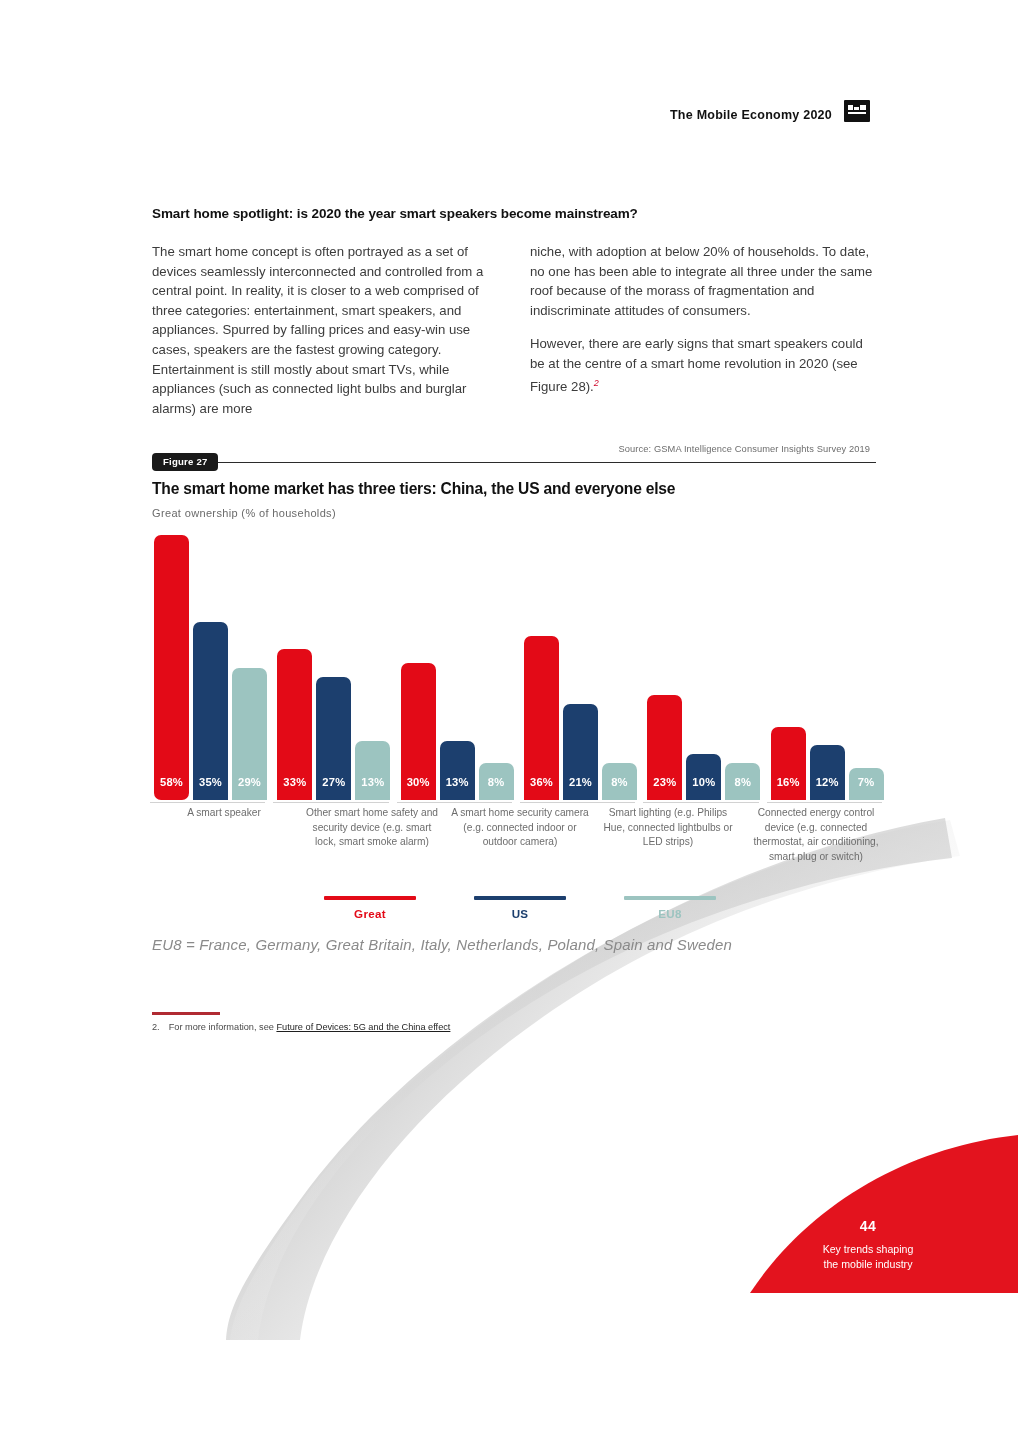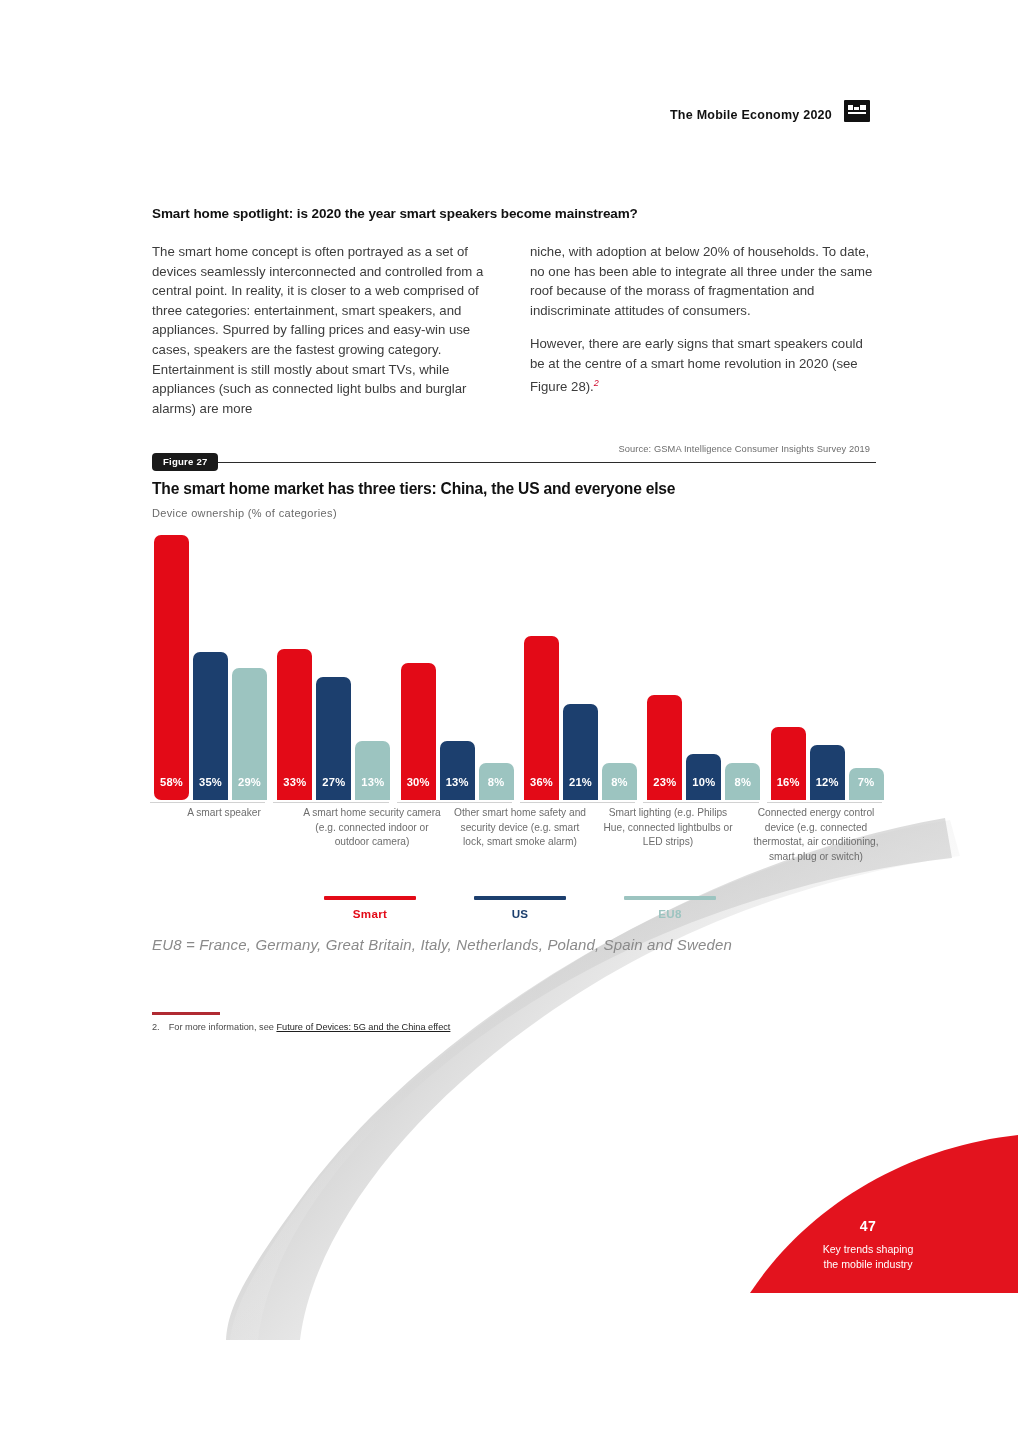--- a/index.html
+++ b/index.html
@@ -360,28 +360,28 @@
     <div class="col">
       <p>niche, with adoption at below 20% of households. To date, no one has been able to integrate all three under the same roof because of the morass of fragmentation and indiscriminate attitudes of consumers.</p>
       <p><span>However, there are early signs that smart speakers could be at the centre of a smart home revolution in 2020 (see Figure 28).</span><sup class="fn">2</sup></p>
     </div>
   </div>
 
   <div class="figure-source">Source: GSMA Intelligence Consumer Insights Survey 2019</div>
   <div class="figure-rule"></div>
   <div class="figure-pill">Figure 27</div>
   <div class="figure-title">The smart home market has three tiers: China, the US and everyone else</div>
-  <div class="figure-subtitle">Device ownership (% of categories)</div>
+  <div class="figure-subtitle">Great ownership (% of households)</div>
 
   <div class="chart" id="chart">
       <div class="group">
         <div class="bar" style="background: rgb(227, 10, 23); height: 265px; border-radius: 7px;">
           <span class="val">58%</span>
         </div>
-        <div class="bar" style="background: rgb(28, 63, 110); height: 148px;">
+        <div class="bar" style="background: rgb(28, 63, 110); height: 178px;">
           <span class="val">35%</span>
         </div>
         <div class="bar" style="background: rgb(156, 196, 192); height: 132.5px;">
           <span class="val">29%</span>
         </div>
         <div class="baseline"></div>
       </div>
       <div class="group">
         <div class="bar" style="background: rgb(227, 10, 23); height: 150.776px;">
           <span class="val">33%</span>
@@ -438,29 +438,29 @@
           <span class="val">12%</span>
         </div>
         <div class="bar" style="background: rgb(156, 196, 192); height: 31.9828px;">
           <span class="val">7%</span>
         </div>
         <div class="baseline"></div>
       </div>
     </div>
   <div class="xlabels" id="xlabels">
       <div class="xlabel">A smart speaker</div>
+      <div class="xlabel">Other smart home safety and security device (e.g. smart lock, smart smoke alarm)</div>
       <div class="xlabel">A smart home security camera (e.g. connected indoor or outdoor camera)</div>
-      <div class="xlabel">Other smart home safety and security device (e.g. smart lock, smart smoke alarm)</div>
       <div class="xlabel">Smart lighting (e.g. Philips Hue, connected lightbulbs or LED strips)</div>
       <div class="xlabel">Connected energy control device (e.g. connected thermostat, air conditioning, smart plug or switch)</div>
     </div>
   <div class="legend" id="legend">
       <div class="legend-item">
         <div class="legend-swatch" style="background: rgb(227, 10, 23);"></div>
-        <div class="legend-label" style="color: rgb(227, 10, 23);">Smart</div>
+        <div class="legend-label" style="color: rgb(227, 10, 23);">Great</div>
       </div>
       <div class="legend-item">
         <div class="legend-swatch" style="background: rgb(28, 63, 110);"></div>
         <div class="legend-label" style="color: rgb(28, 63, 110);">US</div>
       </div>
       <div class="legend-item">
         <div class="legend-swatch" style="background: rgb(156, 196, 192);"></div>
         <div class="legend-label" style="color: rgb(156, 196, 192);">EU8</div>
       </div>
     </div>
@@ -470,18 +470,18 @@
   <div class="fn-rule"></div>
   <div class="footnote">
     <span class="fn-num">2.</span>
     <span>
       <span>For more information, see</span>
       <span class="fn-link">Future of Devices: 5G and the China effect</span>
     </span>
   </div>
 
   <div class="corner-text">
-    <div class="corner-num">47</div>
+    <div class="corner-num">44</div>
     <div class="corner-sub">Key trends shaping</div>
     <div class="corner-sub">the mobile industry</div>
   </div>
 
 </div>
 
 </body></html>

